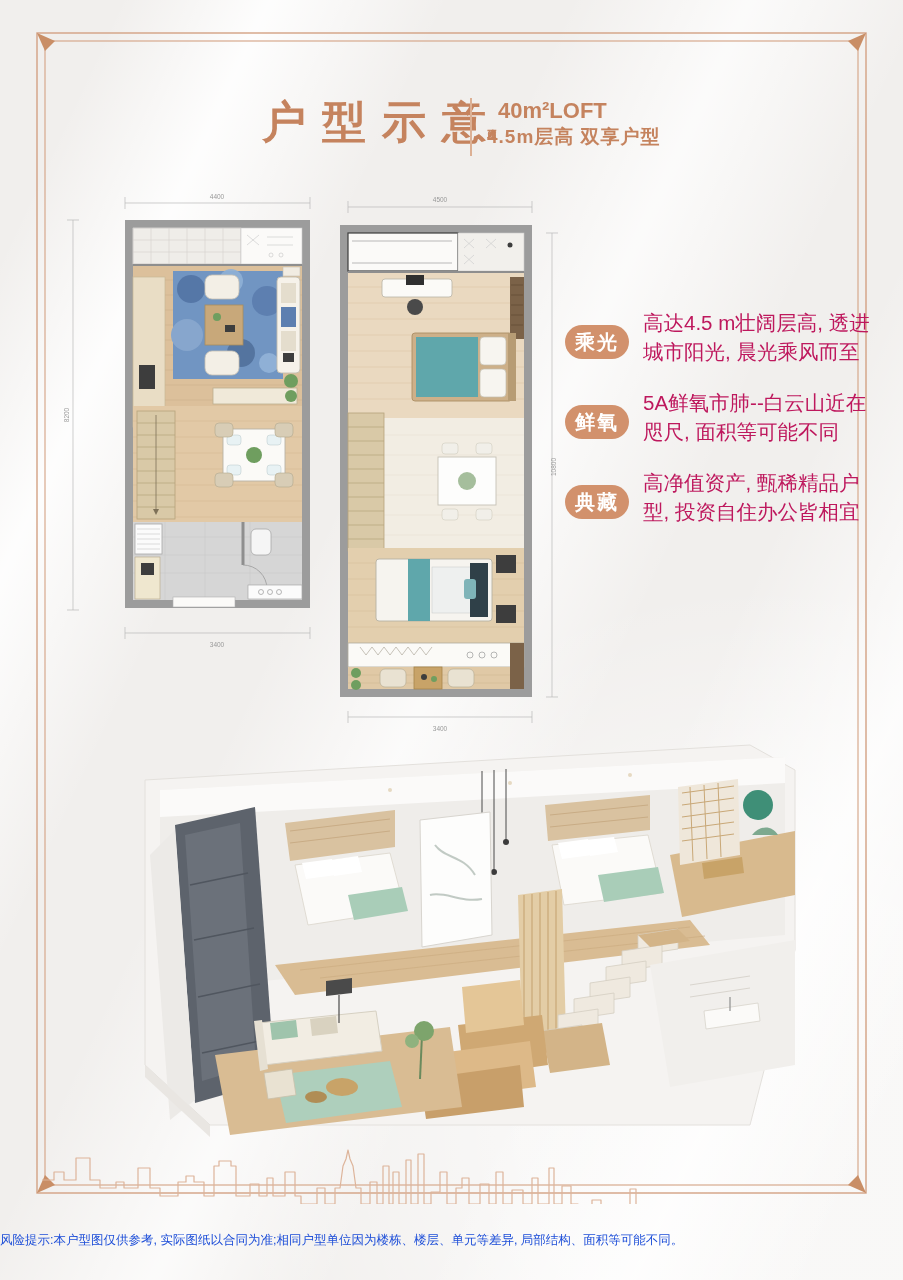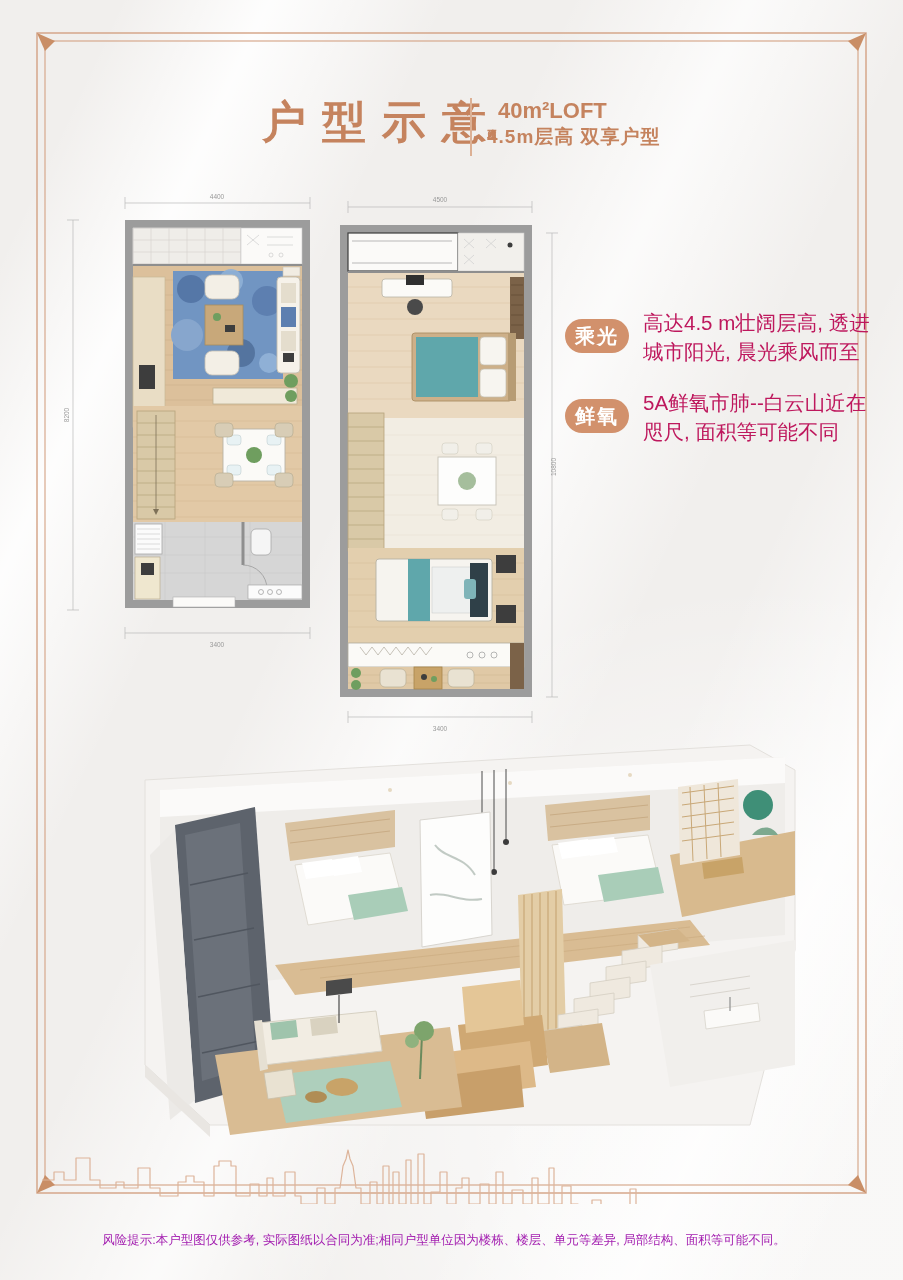--- a/index.html
+++ b/index.html
@@ -33,37 +33,37 @@
     display:inline-block;writing-mode:vertical-rl;text-orientation:upright;
     font-size:9px;line-height:10px;letter-spacing:0;margin-right:1px;margin-bottom:2px;
   }
 
   
   .features{position:absolute;left:565px;top:308px;width:320px;}
   .feature{display:flex;align-items:flex-start;margin-bottom:22px;}
   .badge{
     flex:0 0 auto;width:64px;height:34px;border-radius:18px;background:#d2916c;
     color:#fff;font-size:20px;font-weight:bold;letter-spacing:2px;
-    display:flex;align-items:center;justify-content:center;margin-right:14px;margin-top:11px;
+    display:flex;align-items:center;justify-content:center;margin-right:14px;margin-top:17px;
   }
   .feature-text{
     width:258px;font-size:20.5px;line-height:29px;color:#be185d;font-weight:500;
   }
 
   
   .plan-svg{position:absolute;}
   .plans-left{left:55px;top:185px;}
   .plans-right{left:320px;top:185px;}
   .render3d{position:absolute;left:90px;top:735px;}
   .skyline{position:absolute;left:42px;top:1112px;}
 
   
   .disclaimer{
-    position:absolute;left:0;top:1230px;width:888px;text-align:center;
-    color:#a21caf;font-size:12.5px;line-height:20px;
+    position:absolute;left:0;top:1230px;width:888px;text-align:left;
+    color:#1d4ed8;font-size:12.5px;line-height:20px;
   }
 </style>
 </head>
 <body>
 
 <div class="page">
 
   <svg class="frame-svg" width="903" height="1280">
     <rect x="37" y="33" width="829" height="1160" fill="none" stroke="#d3a284" stroke-width="1.4"></rect>
     <rect x="45" y="41" width="813" height="1144" fill="none" stroke="#d3a284" stroke-width="1.1"></rect>
@@ -292,20 +292,24 @@
 
   <div class="features">
     <div class="feature">
       <div class="badge">乘光</div>
       <div class="feature-text">高达4.5 m壮阔层高, 透进城市阳光, 晨光乘风而至</div>
     </div>
     <div class="feature">
       <div class="badge">鲜氧</div>
       <div class="feature-text">5A鲜氧市肺--白云山近在咫尺, 面积等可能不同</div>
     </div>
+    <div class="feature">
+      <div class="badge">典藏</div>
+      <div class="feature-text">高净值资产, 甄稀精品户型, 投资自住办公皆相宜</div>
+    </div>
   </div>
 
   <svg class="render3d" width="720" height="410" viewBox="0 0 720 410">
 
     <polygon points="55,45 660,10 705,35 705,215 660,390 120,390 55,330" fill="#f5f3f1" stroke="#e3e0dc" stroke-width="1"></polygon>
 
     <polygon points="70,55 695,22 695,200 70,255" fill="#efedea"></polygon>
 
     <polygon points="70,55 695,22 695,48 70,82" fill="#fbfaf9"></polygon>
     <circle cx="300" cy="55" r="2" fill="#e6d9c2"></circle>

